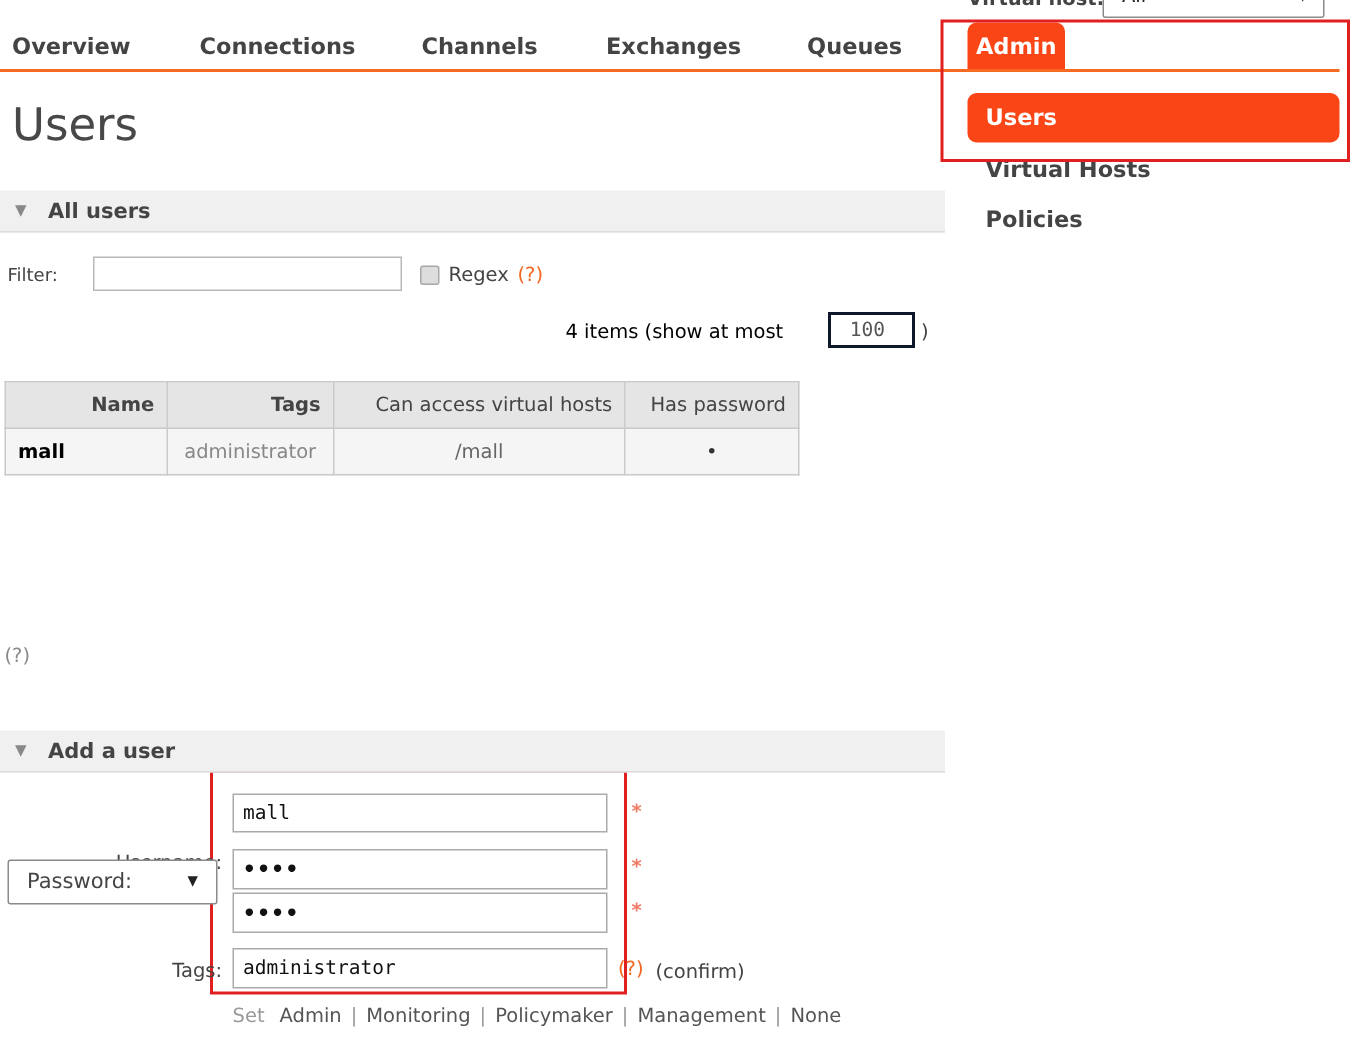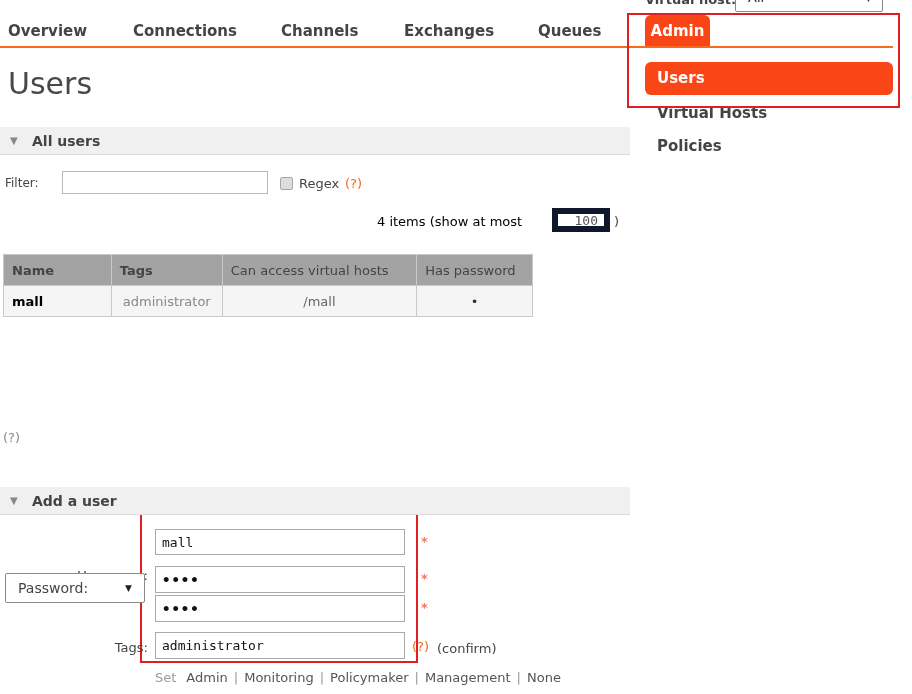--- a/index.html
+++ b/index.html
@@ -42,29 +42,29 @@
   .filter-input { position:absolute; left:62px; top:171px; width:206px; height:23px;
     border:1px solid #b8b8b8; font-size:13px; padding:0 5px; font-family:"DejaVu Sans Mono", monospace; }
   .regex-box { position:absolute; left:280px; top:177px; width:13px; height:13px; background:#ddd;
     border:1px solid #a8a8a8; border-radius:2px; cursor:pointer; }
   .regex-label { position:absolute; left:299px; top:176px; font-size:13px; }
   .help-orange { color:#f26822; cursor:pointer; text-decoration:none; font-size:13px; }
   .regex-help { position:absolute; left:345px; top:176px; }
 
   
   .count-prefix { position:absolute; left:377px; top:214px; font-size:13px; color:#000000; }
-  .count-input { position:absolute; left:552px; top:208px; width:58px; height:24px; border:6px solid #0f172a;
-    font-family:"DejaVu Sans Mono", monospace; font-size:13px; text-align:right; padding-right:6px; color:#555; }
+  .count-input { position:absolute; left:552px; top:208px; width:58px; height:24px; border:2px solid #0f172a;
+    font-family:"DejaVu Sans Mono", monospace; font-size:13px; text-align:right; padding-right:18px; color:#555; }
   .count-suffix { position:absolute; left:614px; top:214px; font-size:13px; color:#444; }
 
   
   .users-table { position:absolute; left:3px; top:254px; width:530px; border-collapse:collapse;
     font-size:13px; background:#fff; }
   .users-table th, .users-table td { border:1px solid #c9c9c9; padding:0 8px; height:31px; }
-  .users-table th { background:#a3a3a3; text-align:left; font-weight:normal; color:#444; }
+  .users-table th { background:#e5e5e5; text-align:right; font-weight:normal; color:#444; }
   .users-table th.sortable { font-weight:bold; cursor:pointer; }
   .users-table col.c-name { width:108px; } .users-table col.c-tags { width:111px; }
   .users-table col.c-vhosts { width:195px; } .users-table col.c-pw { width:116px; }
   .row-dark  td { background:#dcdcdc; }
   .row-light td { background:#f5f5f5; }
   .cell-name { font-weight:bold; color:#000; text-align:left; cursor:pointer; }
   .cell-tags { text-align:center; color:#888; }
   .cell-vhosts { text-align:center; color:#666; }
   .cell-pw { text-align:center; color:#333; }
 

